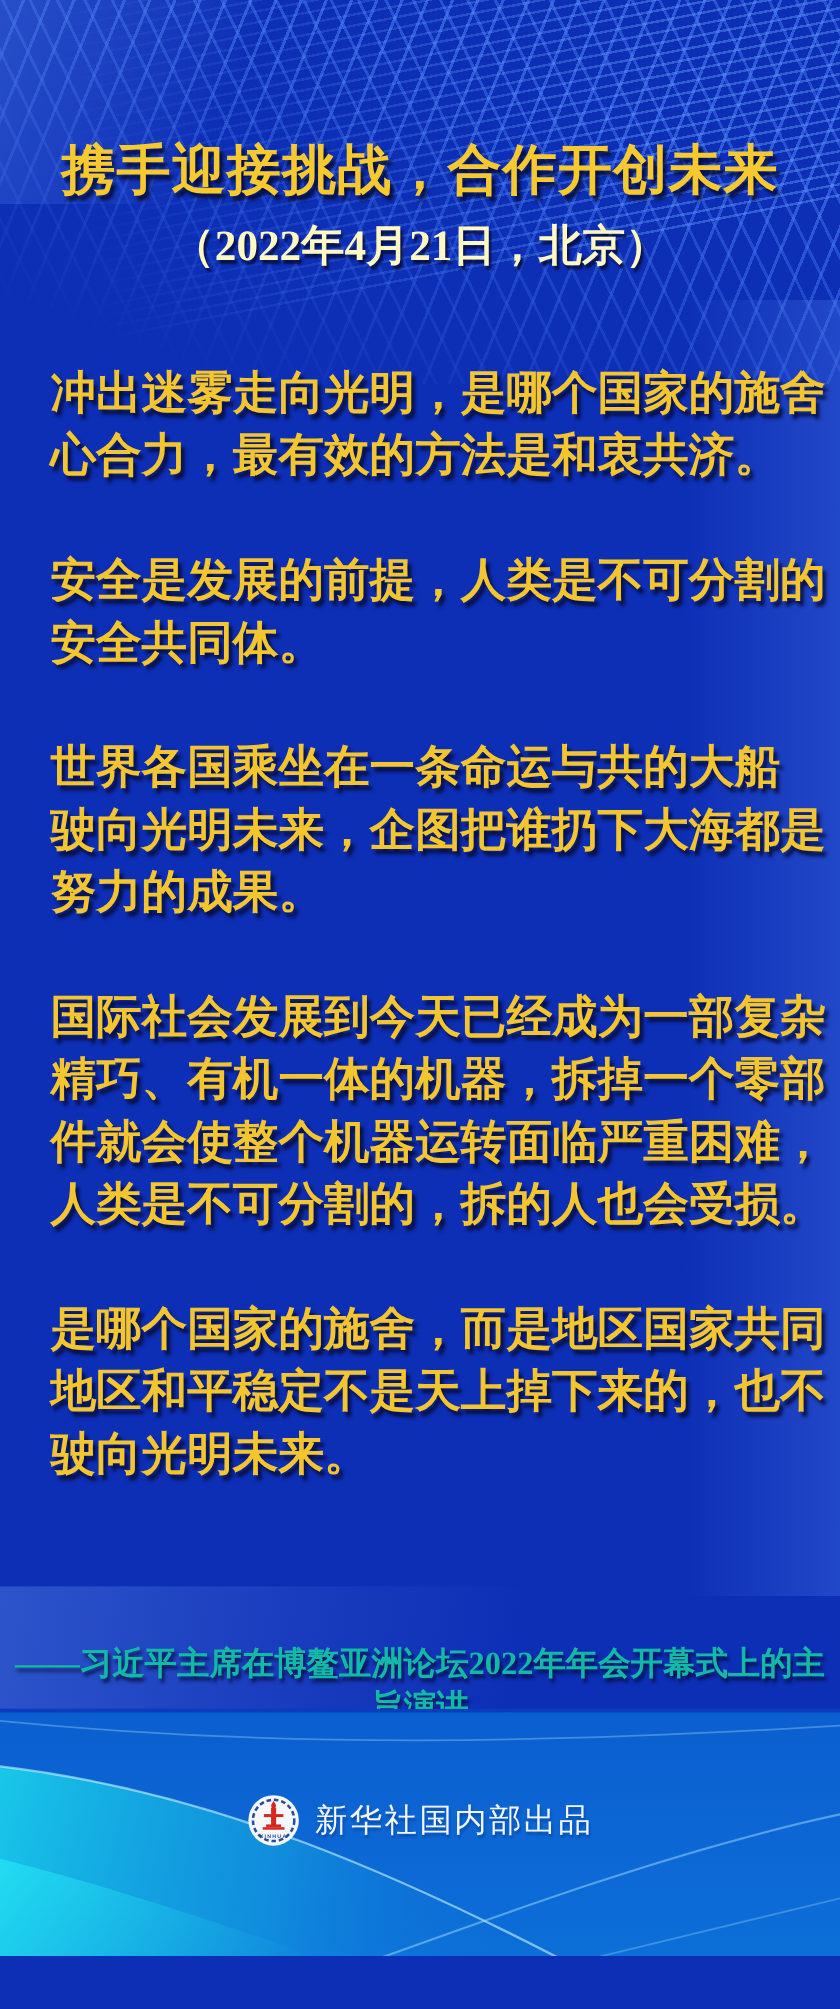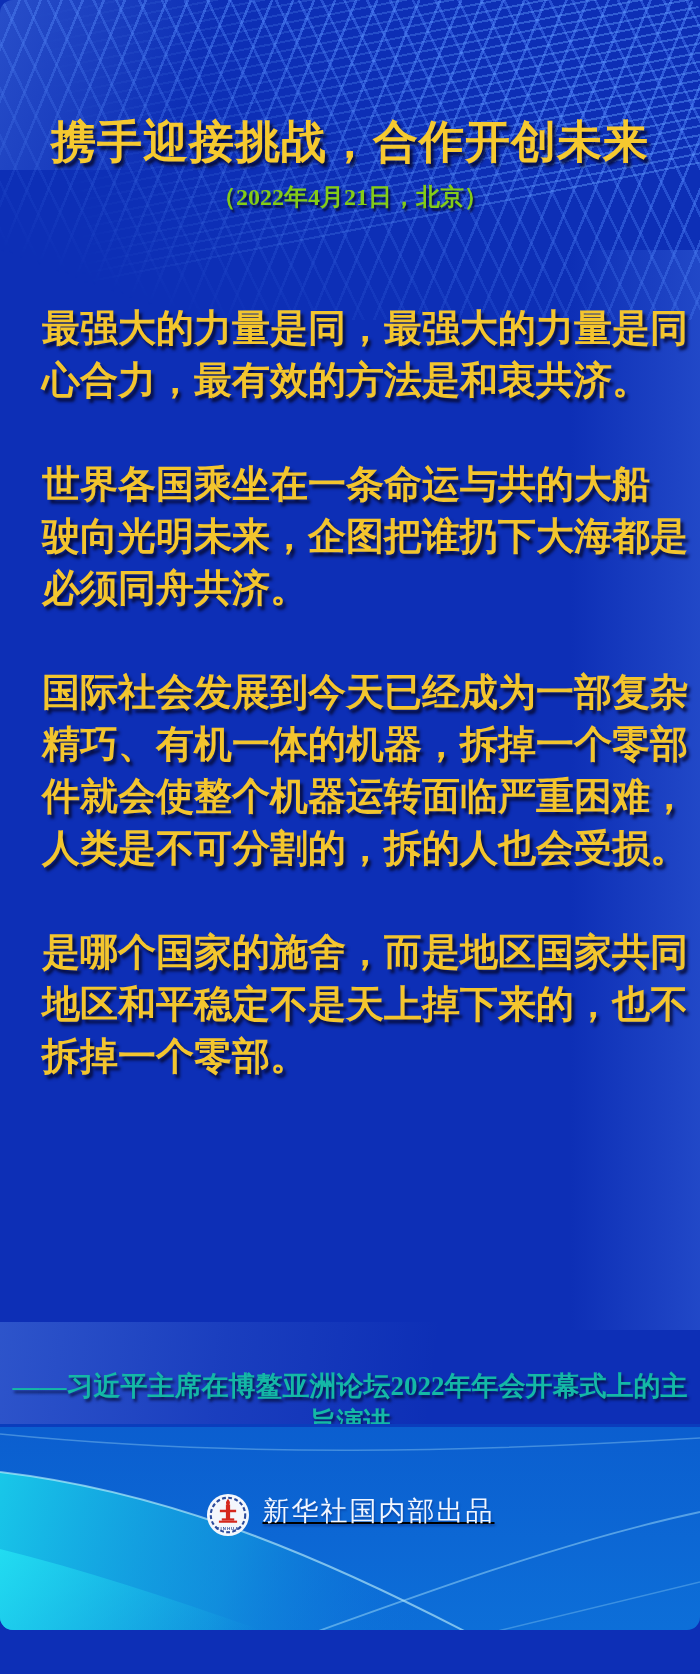--- a/index.html
+++ b/index.html
@@ -1,20 +1,19 @@
 <!DOCTYPE html>
 <html><head>
 <meta charset="utf-8">
 <style>
   html,body{margin:0;padding:0;background:#0d2fb6;}
   .poster{
     position:relative;width:700px;height:1630px;overflow:hidden;
     background:linear-gradient(to bottom,#0a29b0 0%,#0e2eb6 12%,#1233ba 45%,#1236bf 70%,#11318f0 0,#1138c2 84%,#0f35bd 100%);
     font-family:"Liberation Serif","DejaVu Serif",serif;
-    border-radius:13px;
   }
   
   .lattice{
     position:absolute;top:0;left:0;right:0;height:320px;
     background:
       repeating-linear-gradient(112deg, rgba(72,124,244,0) 0 17px, rgba(78,130,248,.55) 17px 19.5px),
       repeating-linear-gradient(64deg, rgba(72,124,244,0) 0 18px, rgba(74,126,246,.45) 18px 20.5px);
     -webkit-mask-image:linear-gradient(200deg,#000 30%,rgba(0,0,0,0) 88%);
     mask-image:linear-gradient(200deg,#000 30%,rgba(0,0,0,0) 88%);
   }
@@ -38,42 +37,41 @@
     background:linear-gradient(97deg, rgba(120,170,250,.30) 0%, rgba(120,170,250,.12) 32%, rgba(120,170,250,0) 62%);
   }
   
   .title{
     position:absolute;top:112px;left:0;width:700px;margin:0;
     text-align:center;font-size:45px;font-weight:700;letter-spacing:1px;
     color:#f6c92f;text-shadow:3px 4px 3px rgba(6,10,52,.9);
   }
   .subtitle{
     position:absolute;top:181px;left:0;width:700px;
-    text-align:center;font-size:24px;font-weight:700;
-    color:#84cc16;text-shadow:2px 3px 2px rgba(6,10,52,.85);
+    text-align:center;font-size:36px;font-weight:700;
+    color:#fef9c3;text-shadow:2px 3px 2px rgba(6,10,52,.85);
   }
   
   .content{position:absolute;top:302px;left:42px;width:636px;}
   .para{margin:0 0 52px 0;font-size:38px;font-weight:700;line-height:52px;
     color:#f3c52e;text-shadow:3px 4px 3px rgba(6,10,52,.88);}
   .line{display:block;white-space:nowrap;}
   
   .attribution{
     position:absolute;top:1368px;left:0;width:700px;
     text-align:center;font-size:27px;font-weight:700;
     color:#14b8a6;text-shadow:2px 3px 3px rgba(4,8,44,.75);
   }
   
   .bottom-band{position:absolute;left:0;top:1424px;width:700px;height:250px;}
   
   .footer{
     position:absolute;left:0;top:1493px;width:700px;height:48px;
-    display:flex;justify-content:center;gap:13px;
+    display:flex;align-items:center;justify-content:center;gap:13px;
     font-family:"Liberation Sans","DejaVu Sans",sans-serif;
-    text-decoration:underline;
   }
   .footer-text{font-size:27px;color:#f2f7ff;letter-spacing:2px;
     text-shadow:1px 2px 2px rgba(10,40,120,.45);}
   .logo{width:44px;height:44px;display:block;}
 </style>
 </head>
 <body>
 
 <div class="poster">
 
@@ -81,38 +79,42 @@
   <div class="lattice-bundle"></div>
   <div class="corner-light"></div>
   <div class="right-sheen"></div>
   <div class="pre-divider-sheen"></div>
 
   <h1 class="title">携手迎接挑战，合作开创未来</h1>
   <div class="subtitle">（2022年4月21日，北京）</div>
 
   <section class="content">
     <p class="para">
-      <span class="line">最强大的力量是同，最强大的力量是同</span>
+      <span class="line">冲出迷雾走向光明，是哪个国家的施舍</span>
       <span class="line">心合力，最有效的方法是和衷共济。</span>
+    </p>
+    <p class="para">
+      <span class="line">安全是发展的前提，人类是不可分割的</span>
+      <span class="line">安全共同体。</span>
     </p>
     <p class="para">
       <span class="line">世界各国乘坐在一条命运与共的大船</span>
       <span class="line">驶向光明未来，企图把谁扔下大海都是</span>
-      <span class="line">必须同舟共济。</span>
+      <span class="line">努力的成果。</span>
     </p>
     <p class="para">
       <span class="line">国际社会发展到今天已经成为一部复杂</span>
       <span class="line">精巧、有机一体的机器，拆掉一个零部</span>
       <span class="line">件就会使整个机器运转面临严重困难，</span>
       <span class="line">人类是不可分割的，拆的人也会受损。</span>
     </p>
     <p class="para">
       <span class="line">是哪个国家的施舍，而是地区国家共同</span>
       <span class="line">地区和平稳定不是天上掉下来的，也不</span>
-      <span class="line">拆掉一个零部。</span>
+      <span class="line">驶向光明未来。</span>
     </p>
   </section>
 
   <div class="attribution">——习近平主席在博鳌亚洲论坛2022年年会开幕式上的主旨演讲</div>
 
   <svg class="bottom-band" viewBox="0 0 700 250" preserveAspectRatio="none">
     <defs>
       <linearGradient id="bgBlue" x1="0" y1="0" x2="0" y2="1">
         <stop offset="0" stop-color="#0b5ecf"></stop>
         <stop offset="1" stop-color="#0d72da"></stop>

